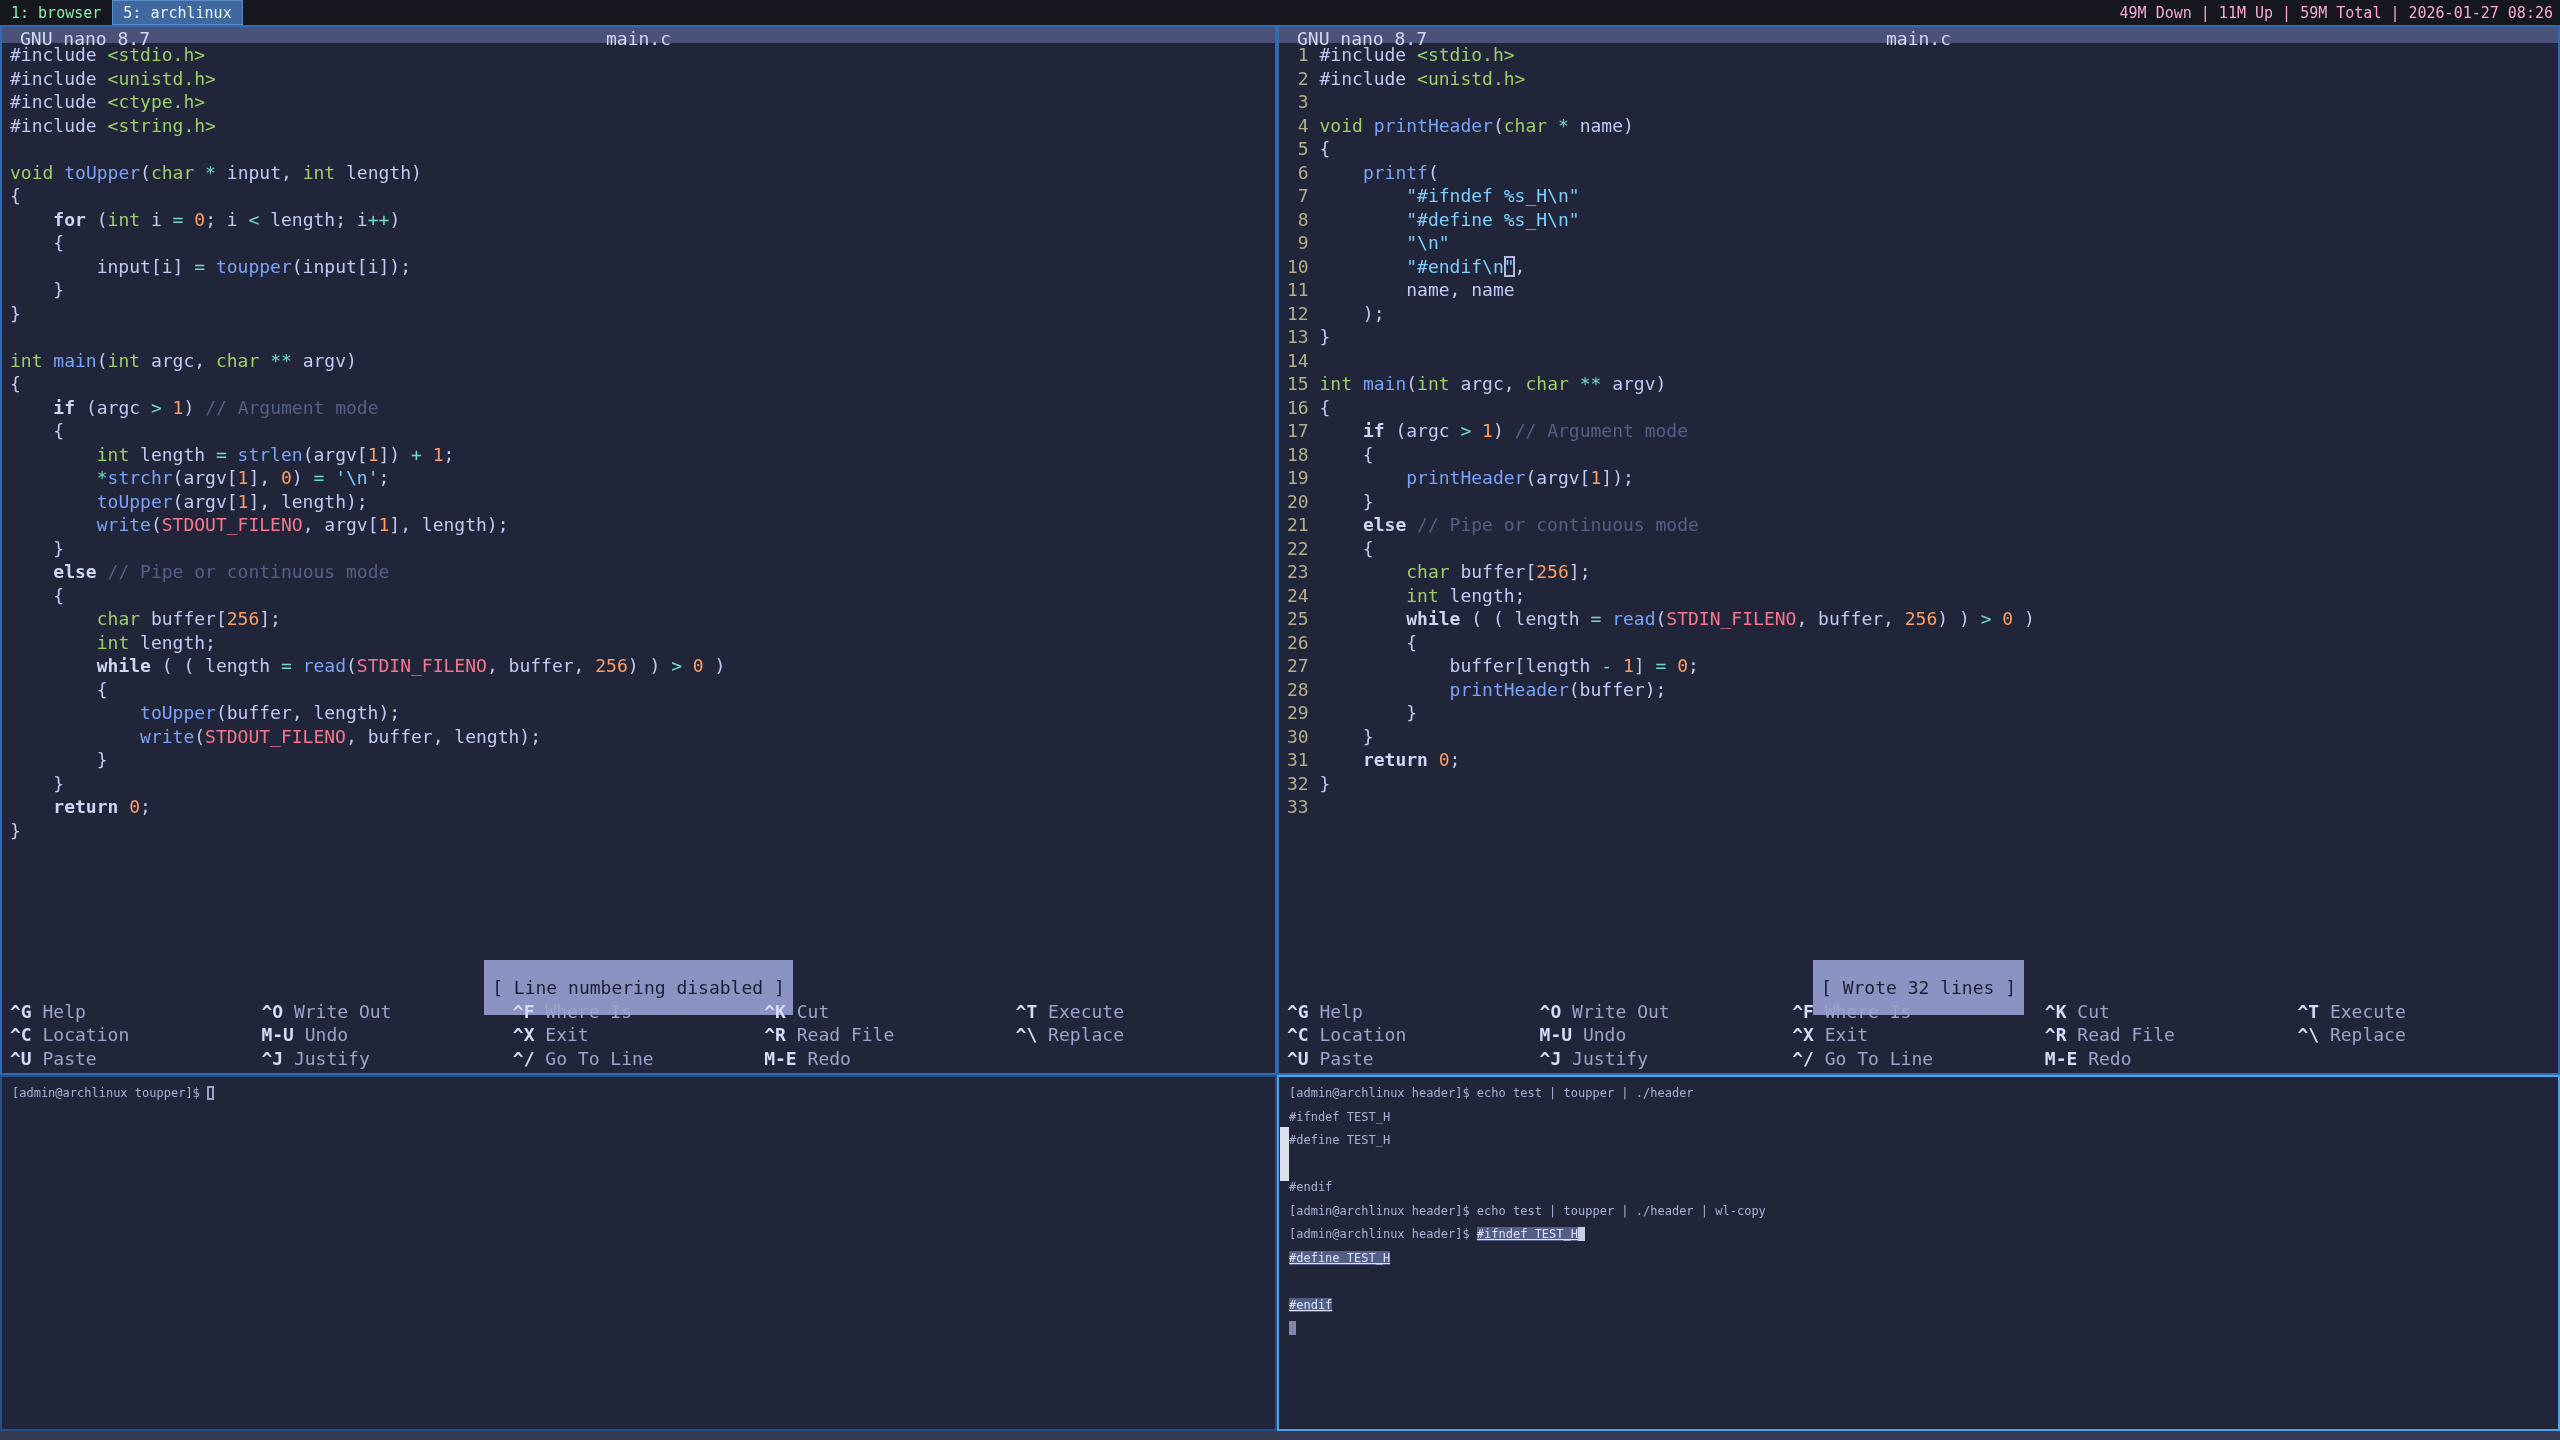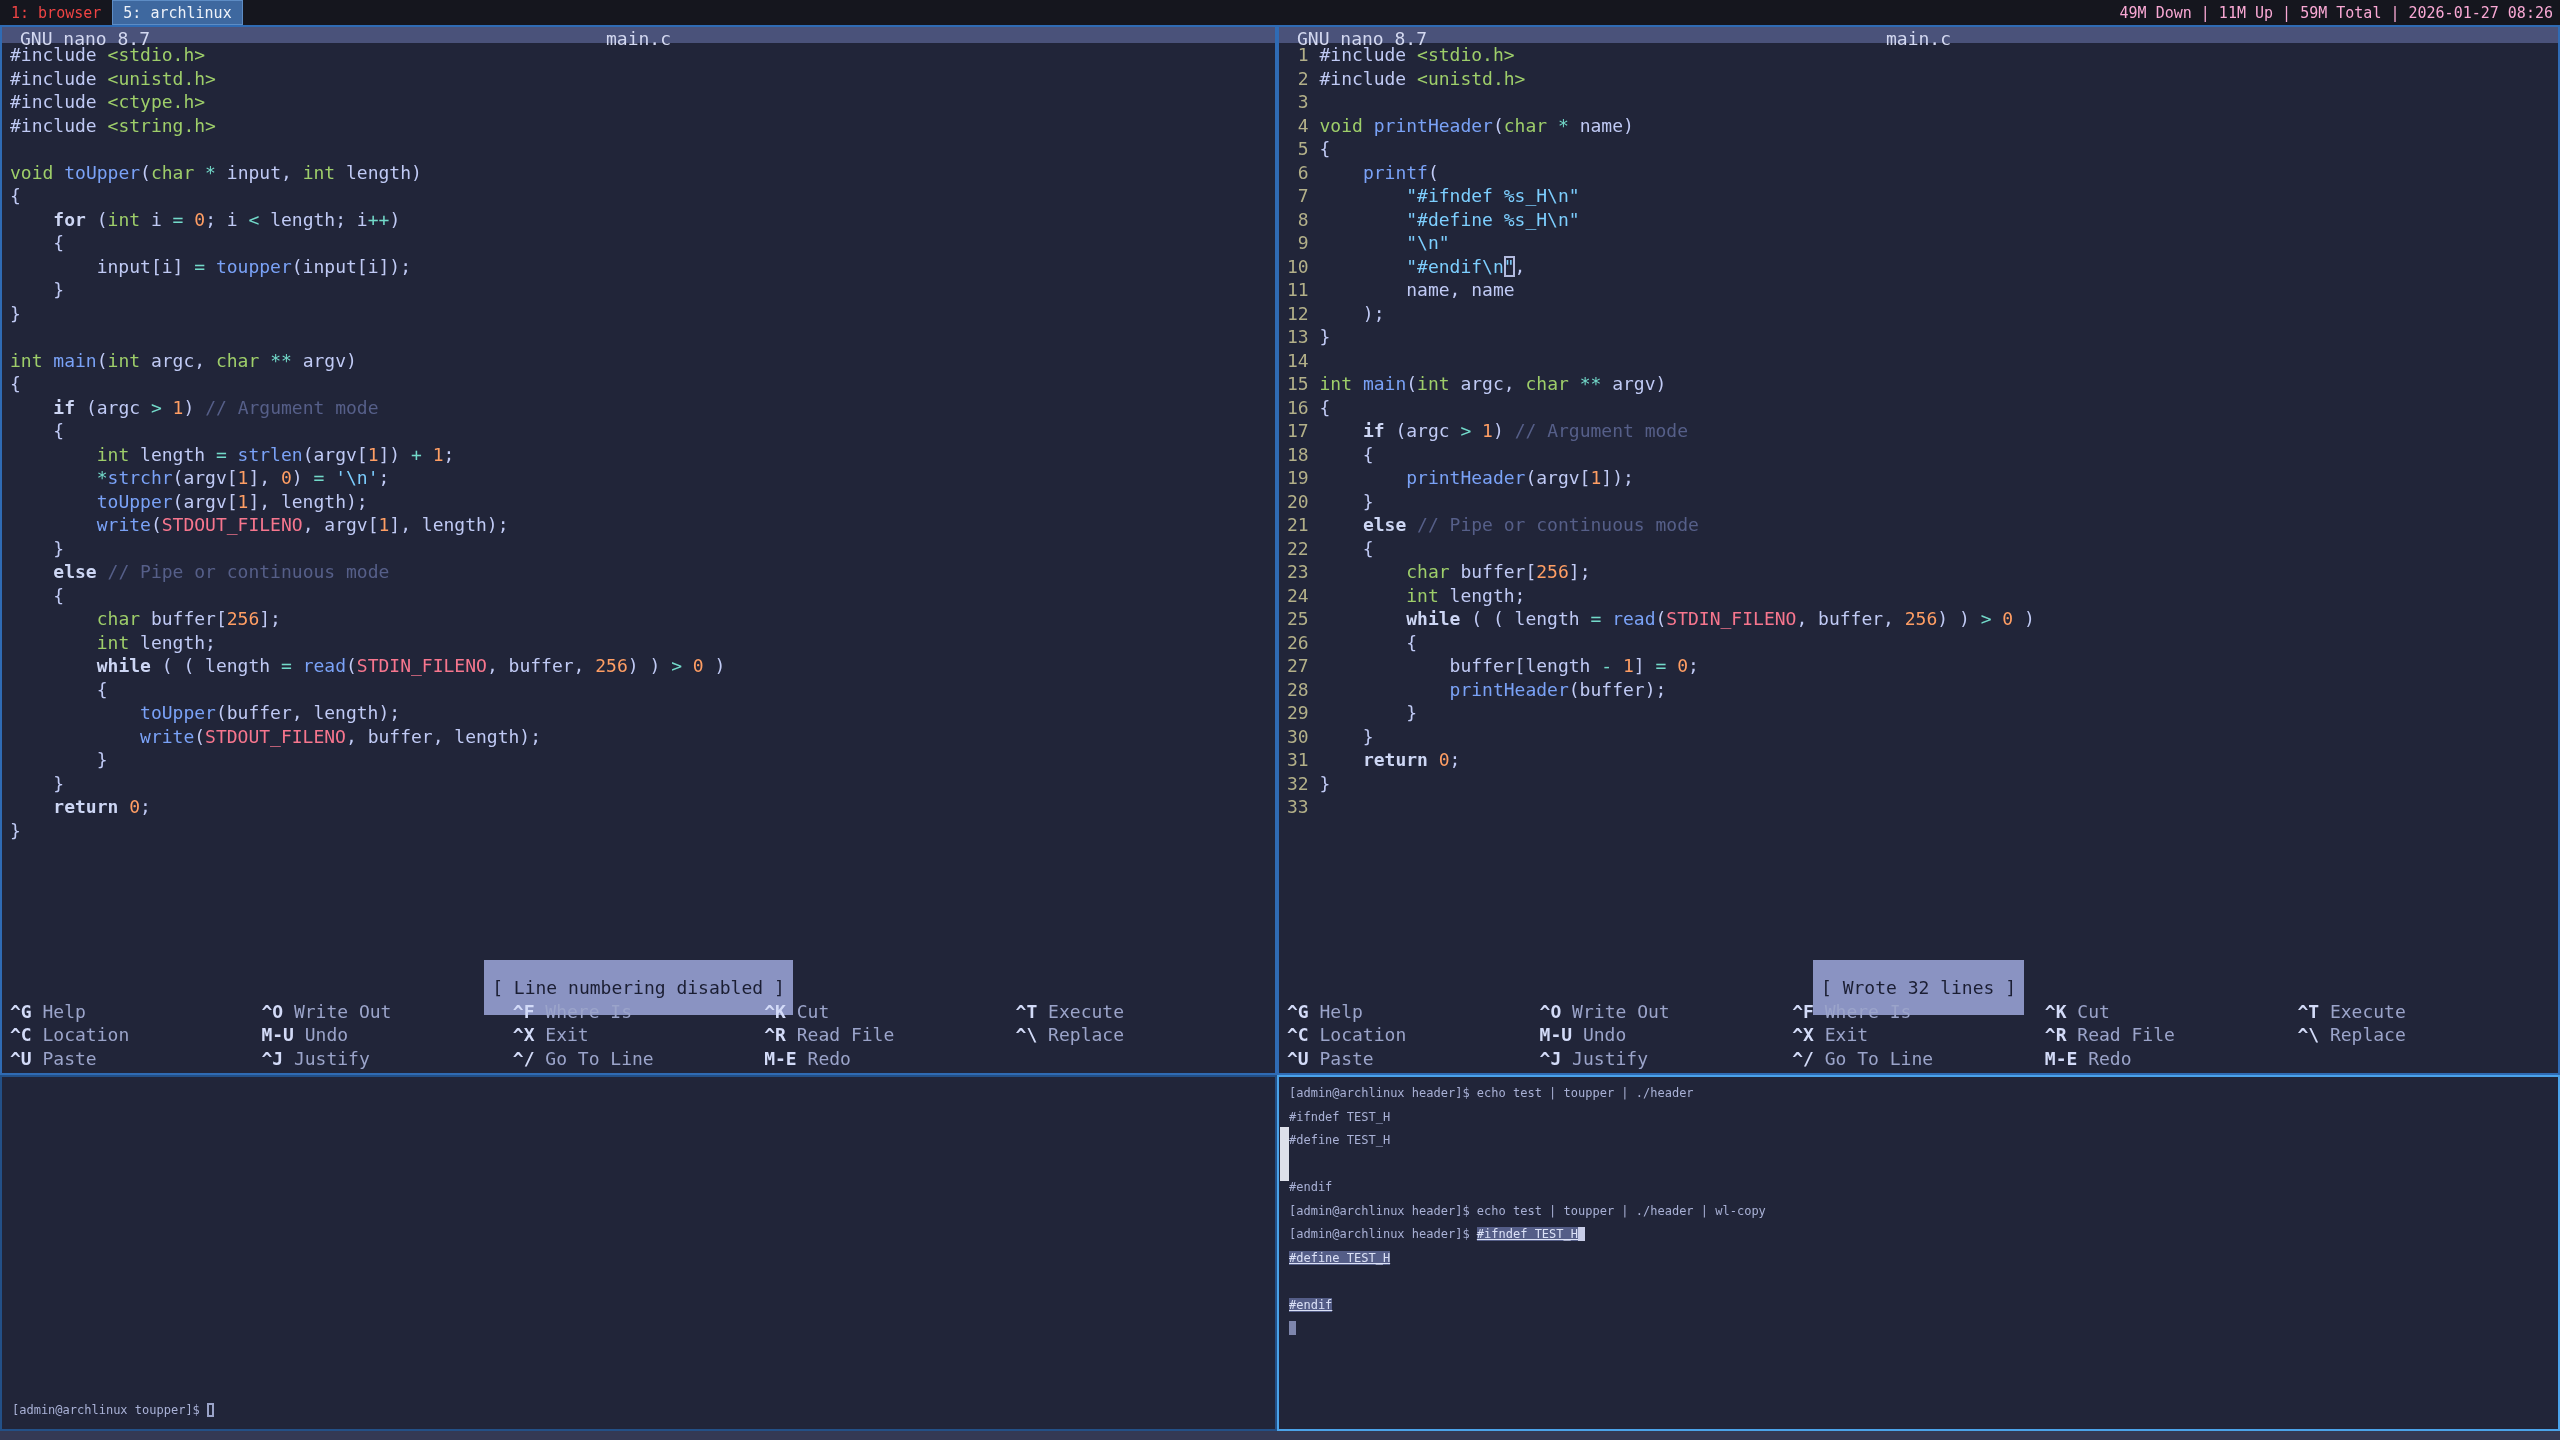--- a/index.html
+++ b/index.html
@@ -5,21 +5,21 @@
   * { margin:0; padding:0; box-sizing:border-box; }
   html,body { width:2560px; height:1440px; background:#0b0d17; overflow:hidden;
               font-family:"DejaVu Sans Mono","Liberation Mono",monospace; }
   .screen { position:relative; width:2560px; height:1440px; }
 
   
   .topbar { position:absolute; top:0; left:0; width:100%; height:25px;
             background:var(--bar-bg,#15161e); display:flex; align-items:stretch;
             justify-content:space-between; font-size:15px; }
   .ws-list { display:flex; align-items:stretch; }
-  .ws { display:flex; align-items:center; padding:0 11px; color:#ef4444; }
+  .ws { display:flex; align-items:center; padding:0 11px; color:#86efac; }
   .ws-active { background:var(--ws-active-bg,#3e689f); color:#eef2f9;
                box-shadow:inset 0 0 0 1px #5d8cc4; }
   .bar-status { color:#f9a8d4; display:flex; align-items:center; padding-right:7px; }
 
   
   .panes { position:absolute; top:25px; left:0; width:100%; height:1406px;
            display:grid; grid-template-columns:1277px 1fr; grid-template-rows:1050px 1fr;
            background:#0b0d17; }
   .pane { position:relative; background:var(--pane-bg,#212539); overflow:hidden; }
   .pane-tl, .pane-tr { border:2px solid var(--border,#2f6bb4); }
@@ -54,21 +54,21 @@
   .tk-mac { color:var(--syn-macro,#f7768e); }
   .tk-str { color:var(--syn-str,#7dcfff); }
   .tk-op  { color:var(--syn-op,#73daca); }
   .tk-cm  { color:var(--syn-comment,#565f89); }
   .tk-hdr { color:var(--syn-header,#9ece6a); }
   .tk-cur { color:var(--syn-str,#7dcfff); box-shadow:inset 0 0 0 2px #b2bade; }
 
   
   .term { font-size:12px; line-height:23.5px; color:var(--term-fg,#a9b1d6); }
   .term-body { padding:5px 10px; height:100%; overflow:hidden; }
-  .term-bottom { display:flex; flex-direction:column; justify-content:flex-end;
+  .term-bottom { display:flex; flex-direction:column; 
                  padding-bottom:7px; }
   .term .tk-p { color:var(--term-fg,#a9b1d6); }
   .tk-sel  { background:var(--sel-bg,#545d87); color:#dbe1f6; text-decoration:underline; }
   .tk-curs { background:#c8cde8; }
   .tk-curd { background:#7e86ad; }
   .tk-curh { box-shadow:inset 0 0 0 2px #9aa3c8; }
   .term-scrollbar { position:absolute; left:1px; top:50px; width:9px; height:54px;
                     background:#dde0ea; z-index:2; }
 
   .bottom-strip { position:absolute; bottom:0; left:0; width:100%; height:9px;

